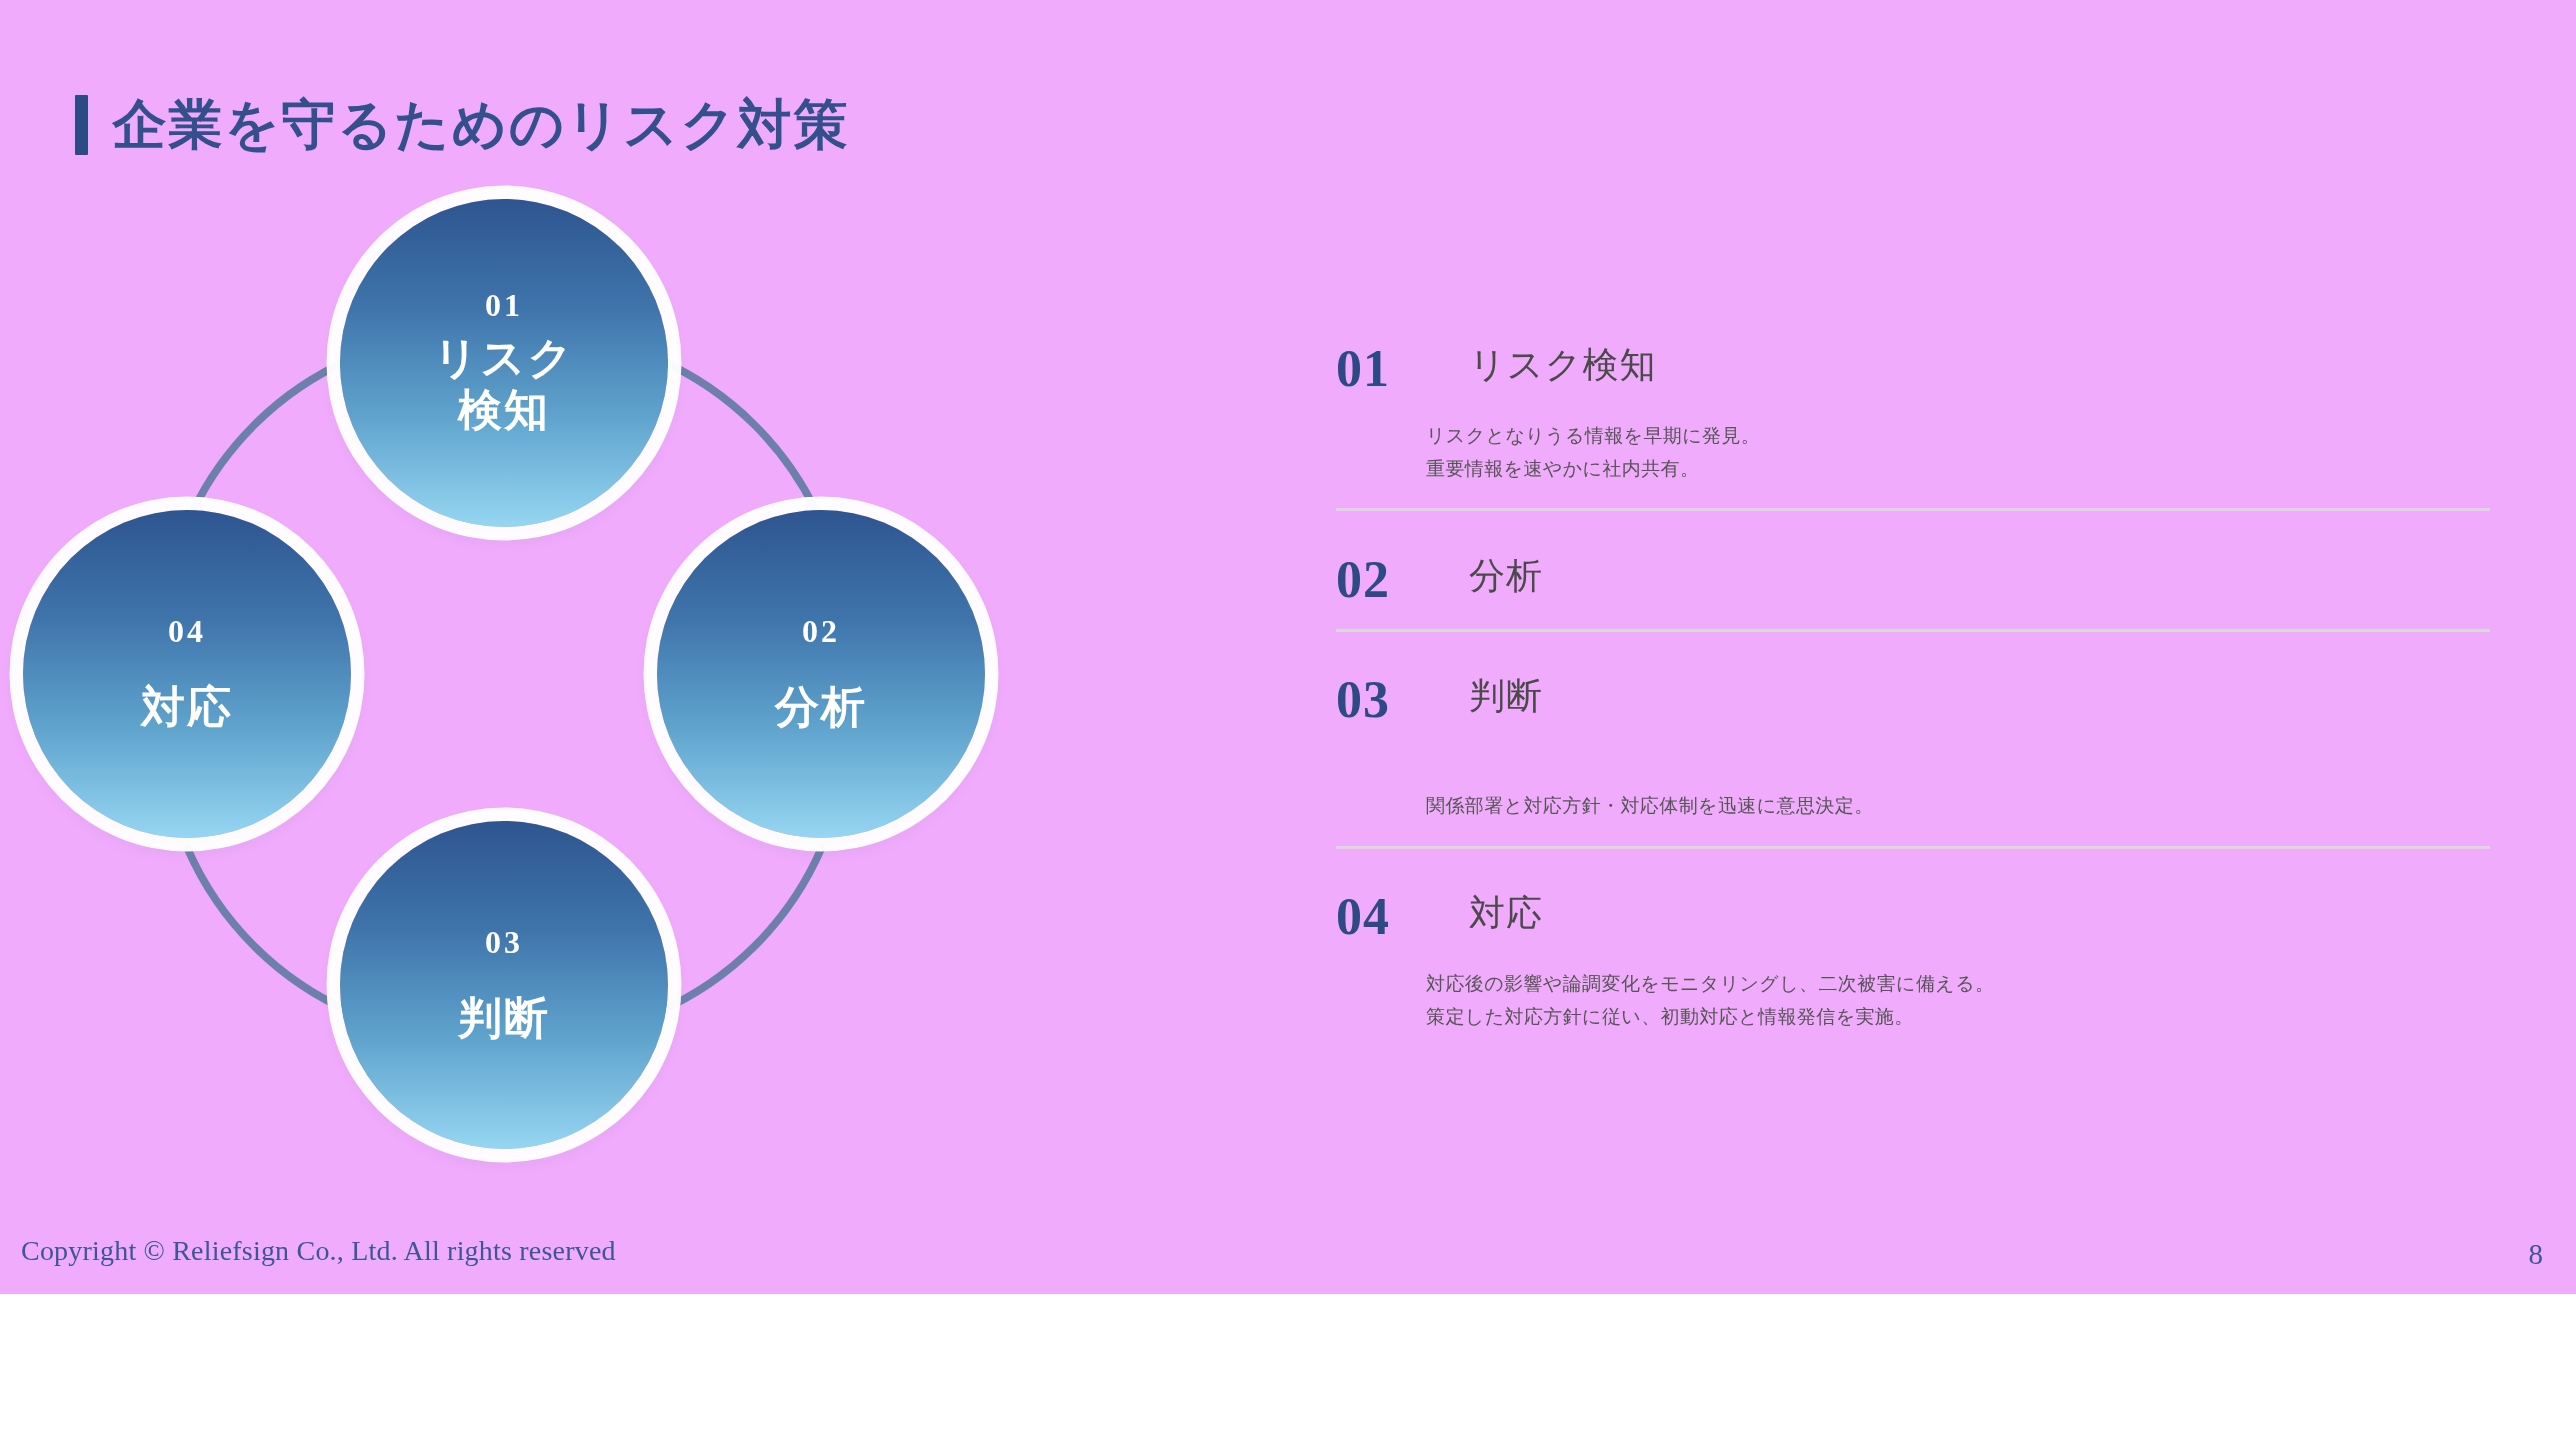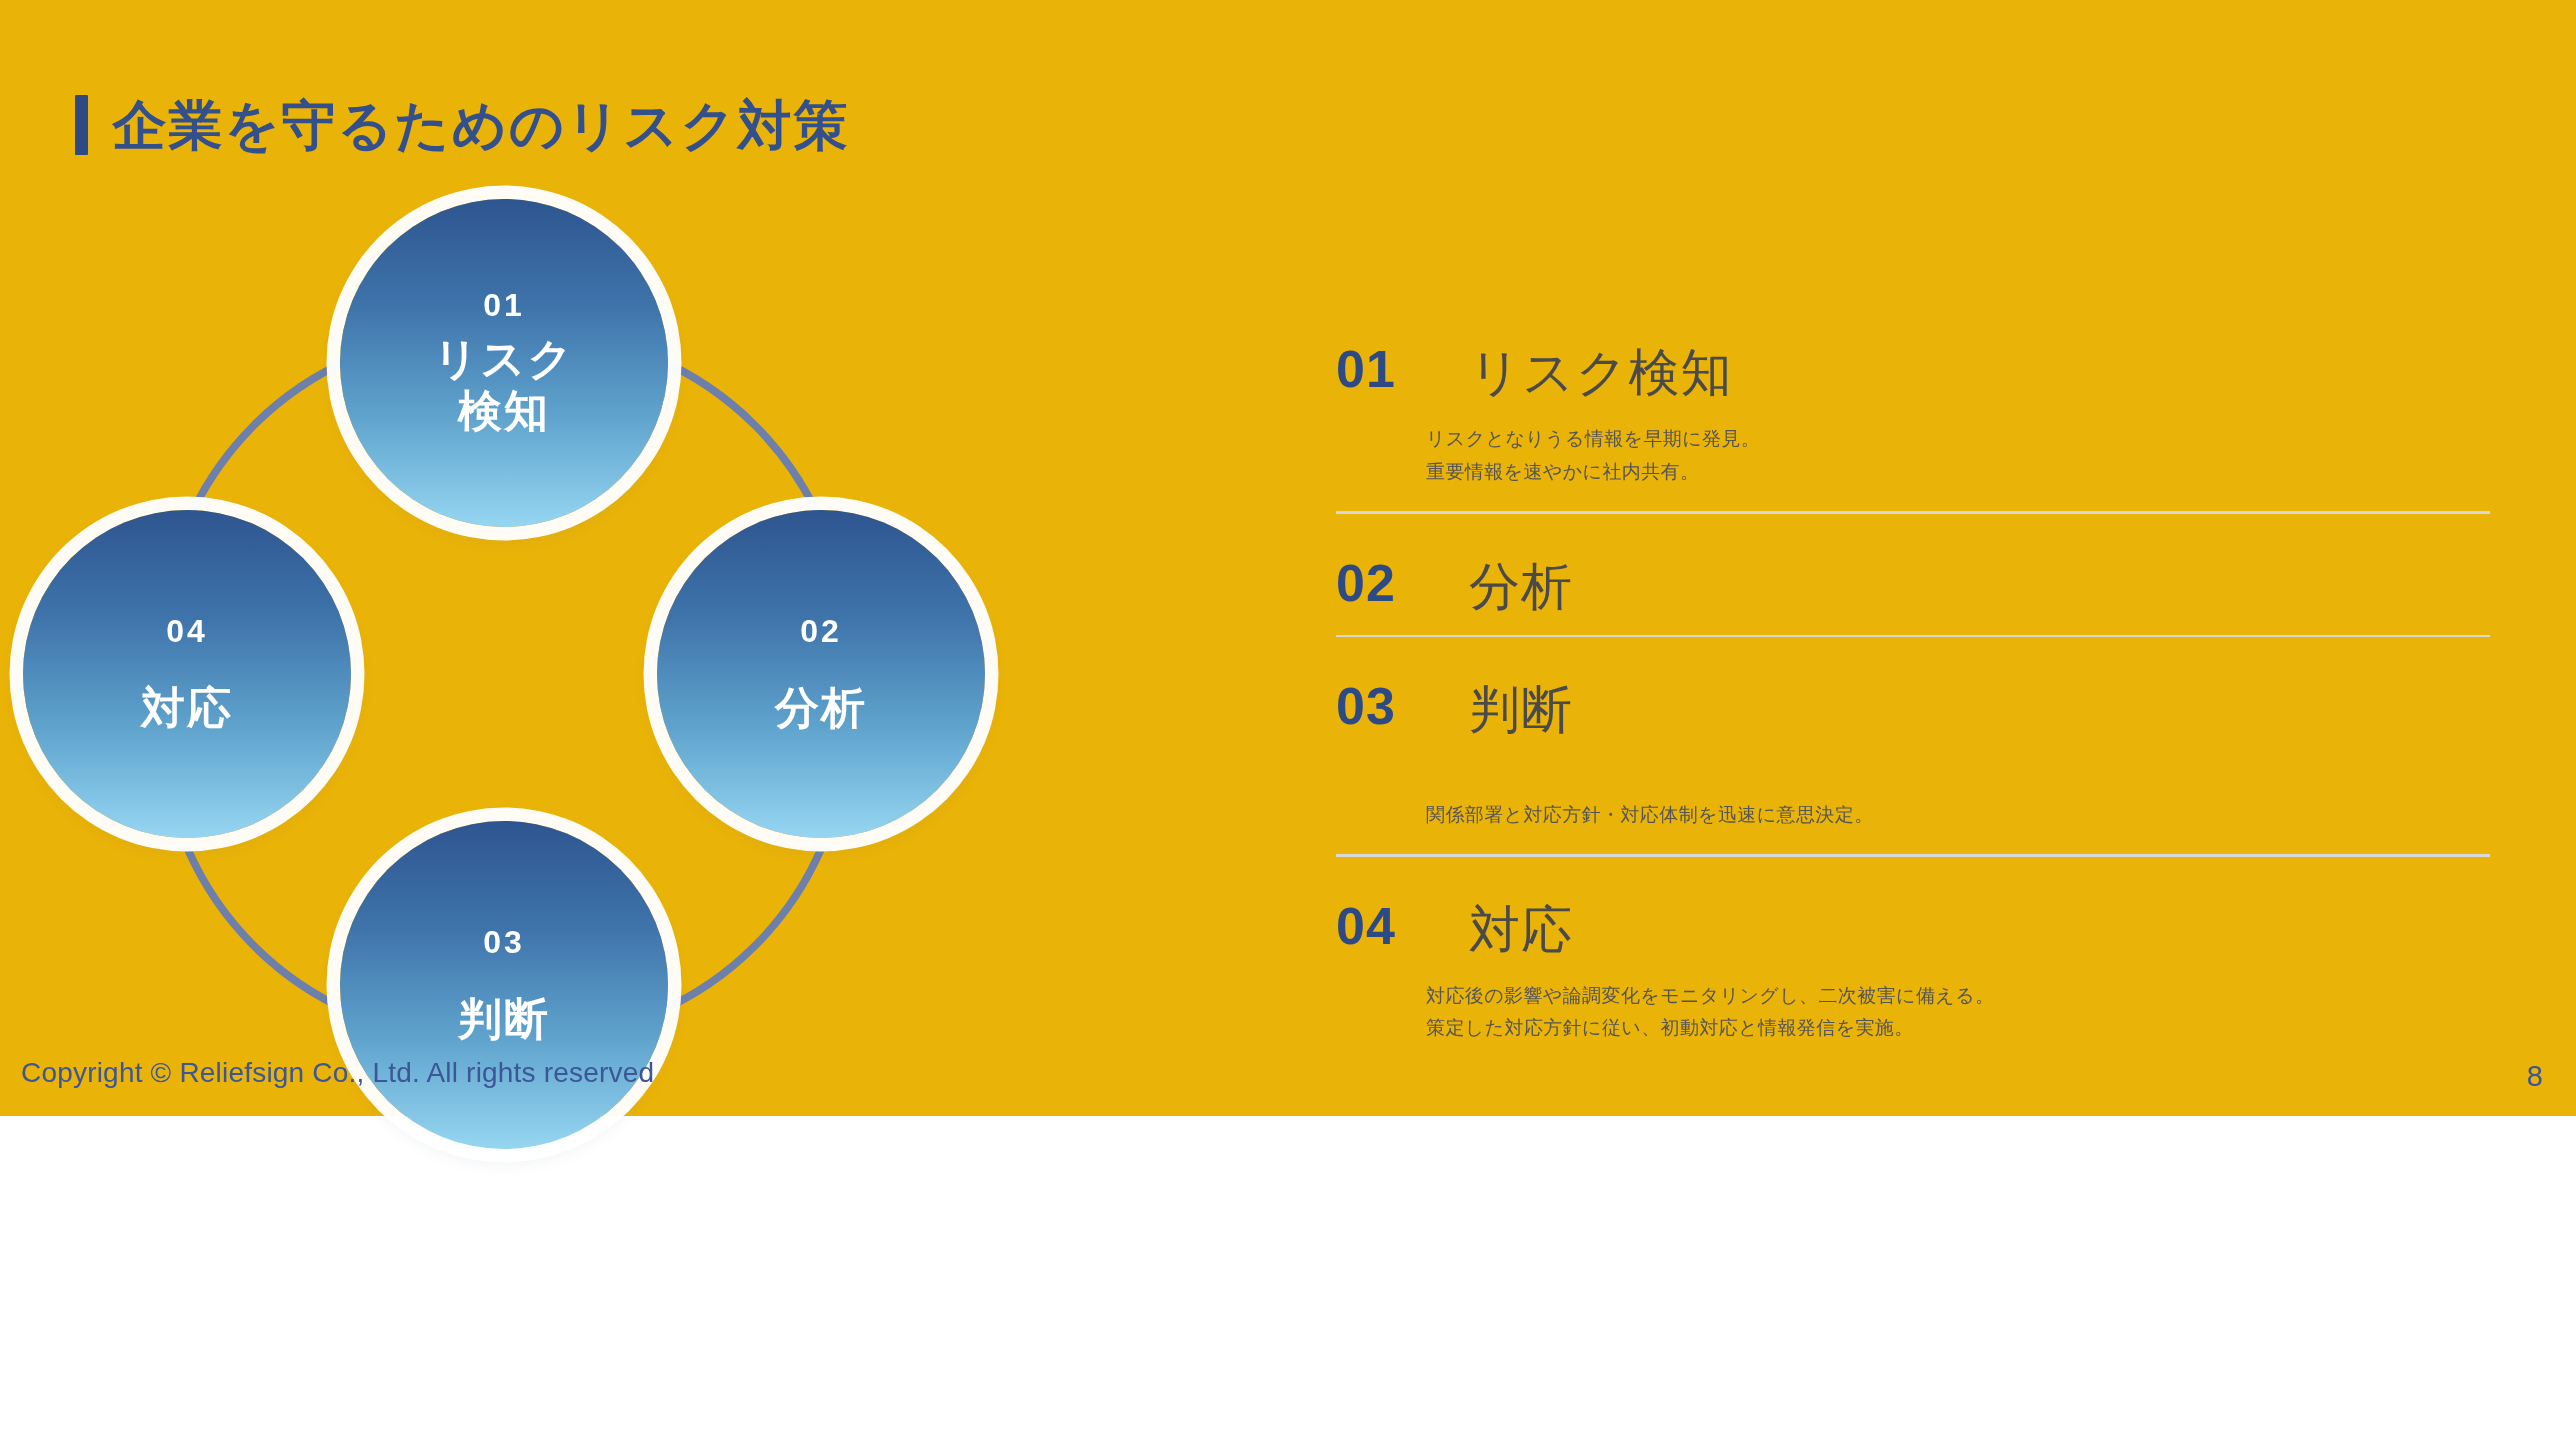--- a/index.html
+++ b/index.html
@@ -2,21 +2,21 @@
 <html><head>
 <meta charset="utf-8">
 <style>
   * { margin:0; padding:0; box-sizing:border-box; }
   html, body {
     width:2576px; height:1449px;
     background:#ffffff;
     font-family:"Liberation Sans", "DejaVu Sans", sans-serif;
     overflow:hidden;
   }
-  .slide { position:relative; width:2576px; height:1116px; background:#eab308; }
+  .slide { position:relative; width:2576px; height:1294px; background:#f0abfc;font-family:Liberation Serif, serif; }
 
   
   .title-row {
     position:absolute; left:75px; top:95px;
     display:flex; align-items:center; gap:25px;
   }
   .title-bar {
     width:12.6px; height:60px; background:#2e4a85; border-radius:1px;
   }
   .title-text {
@@ -55,21 +55,21 @@
 
   
   .panel { position:absolute; left:1336px; top:343px; width:1154px; }
   .item { position:relative; padding-bottom:13.5px; }
   .item-head { display:flex; align-items:flex-start; gap:44px; }
   .item-num {
     font-size:52px; font-weight:700; color:#2e4a85;
     line-height:1; letter-spacing:1px; min-width:89px;
   }
   .item-title {
-    font-size:51px; font-weight:500; color:#4a4a4a;
+    font-size:36px; font-weight:500; color:#4a4a4a;
     line-height:1; letter-spacing:1px; padding-top:3.9px;
   }
   .item-body {
     margin-left:90px; margin-top:25px;
     font-size:19px; color:#555555; line-height:1.72; letter-spacing:0.4px;
   }
   .item-body.spaced { margin-top:64px; }
   .divider { height:2.9px; background:#d9d9d9; margin-top:23px; }
 
   .i-01 { margin-bottom:0px; }

